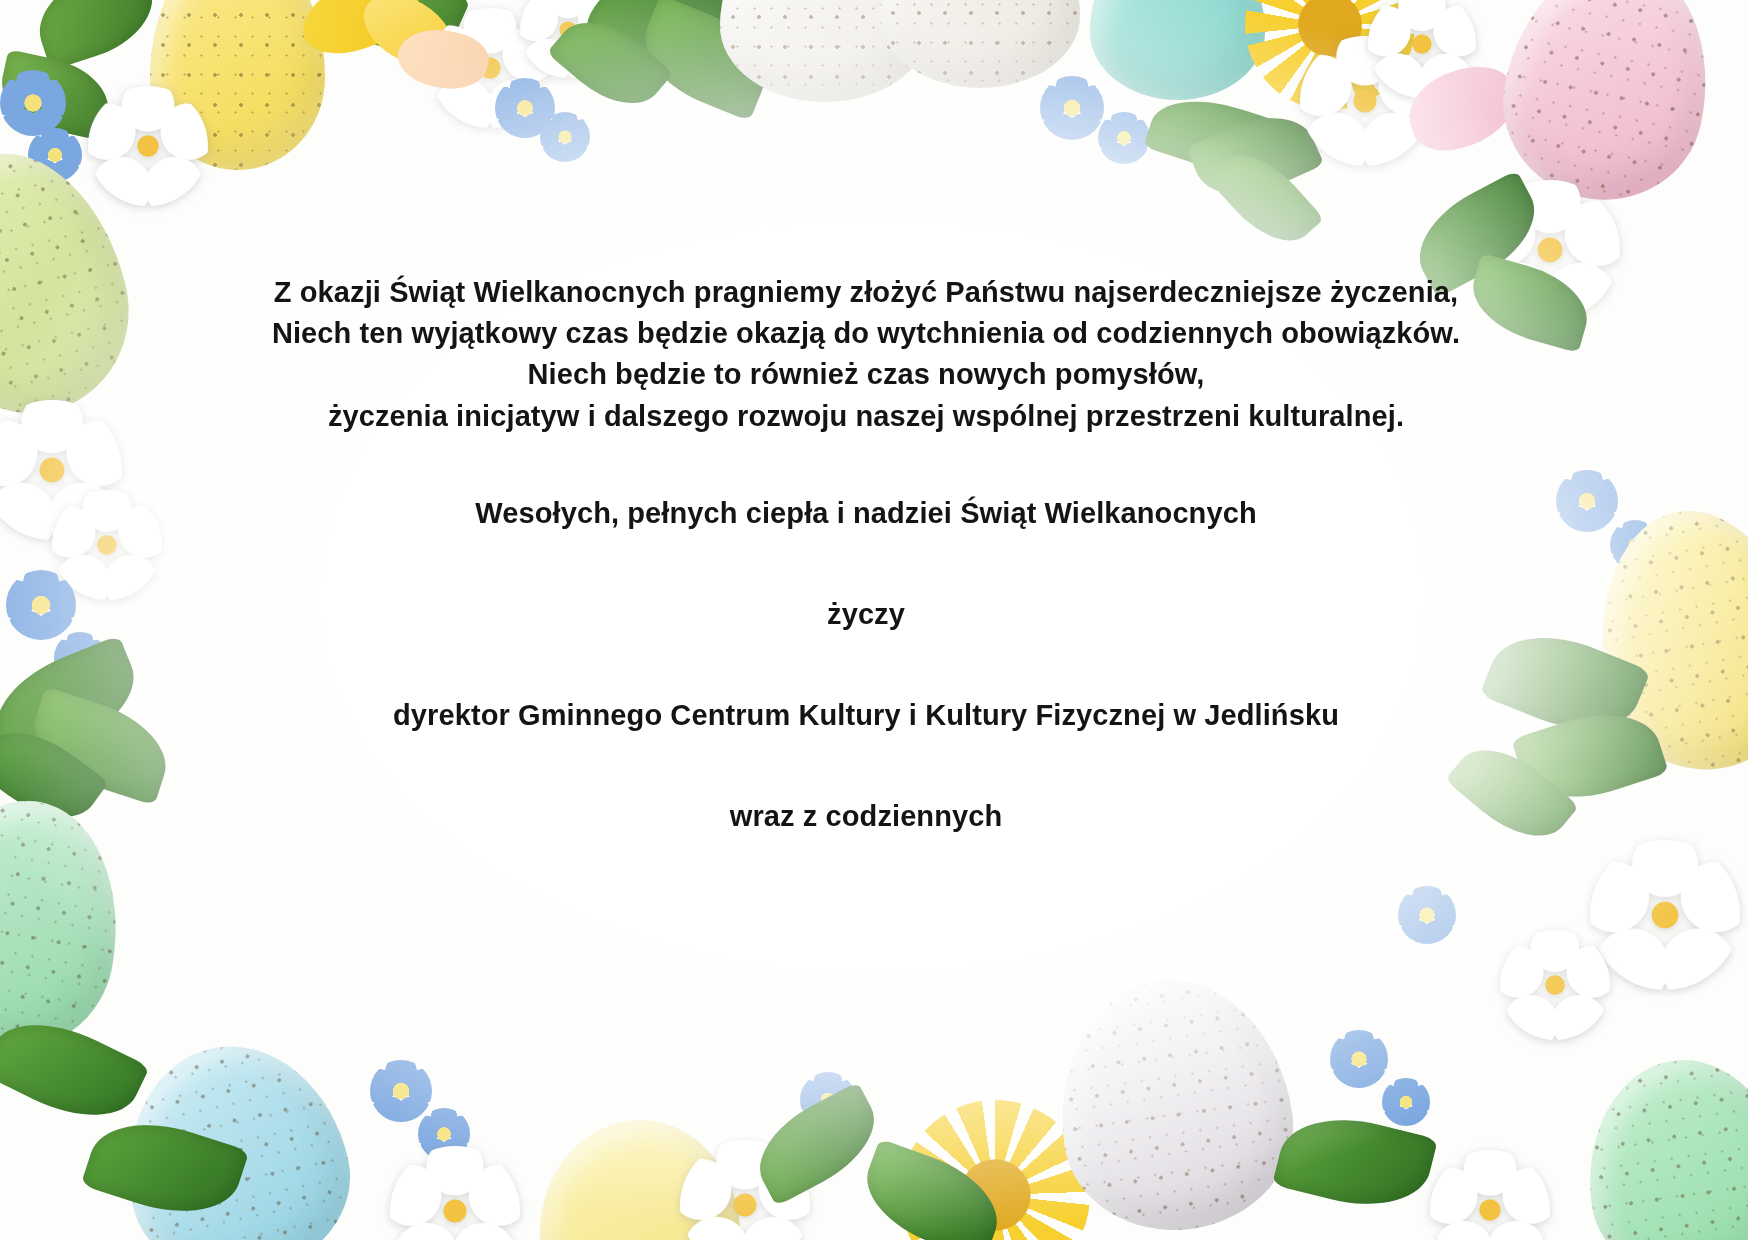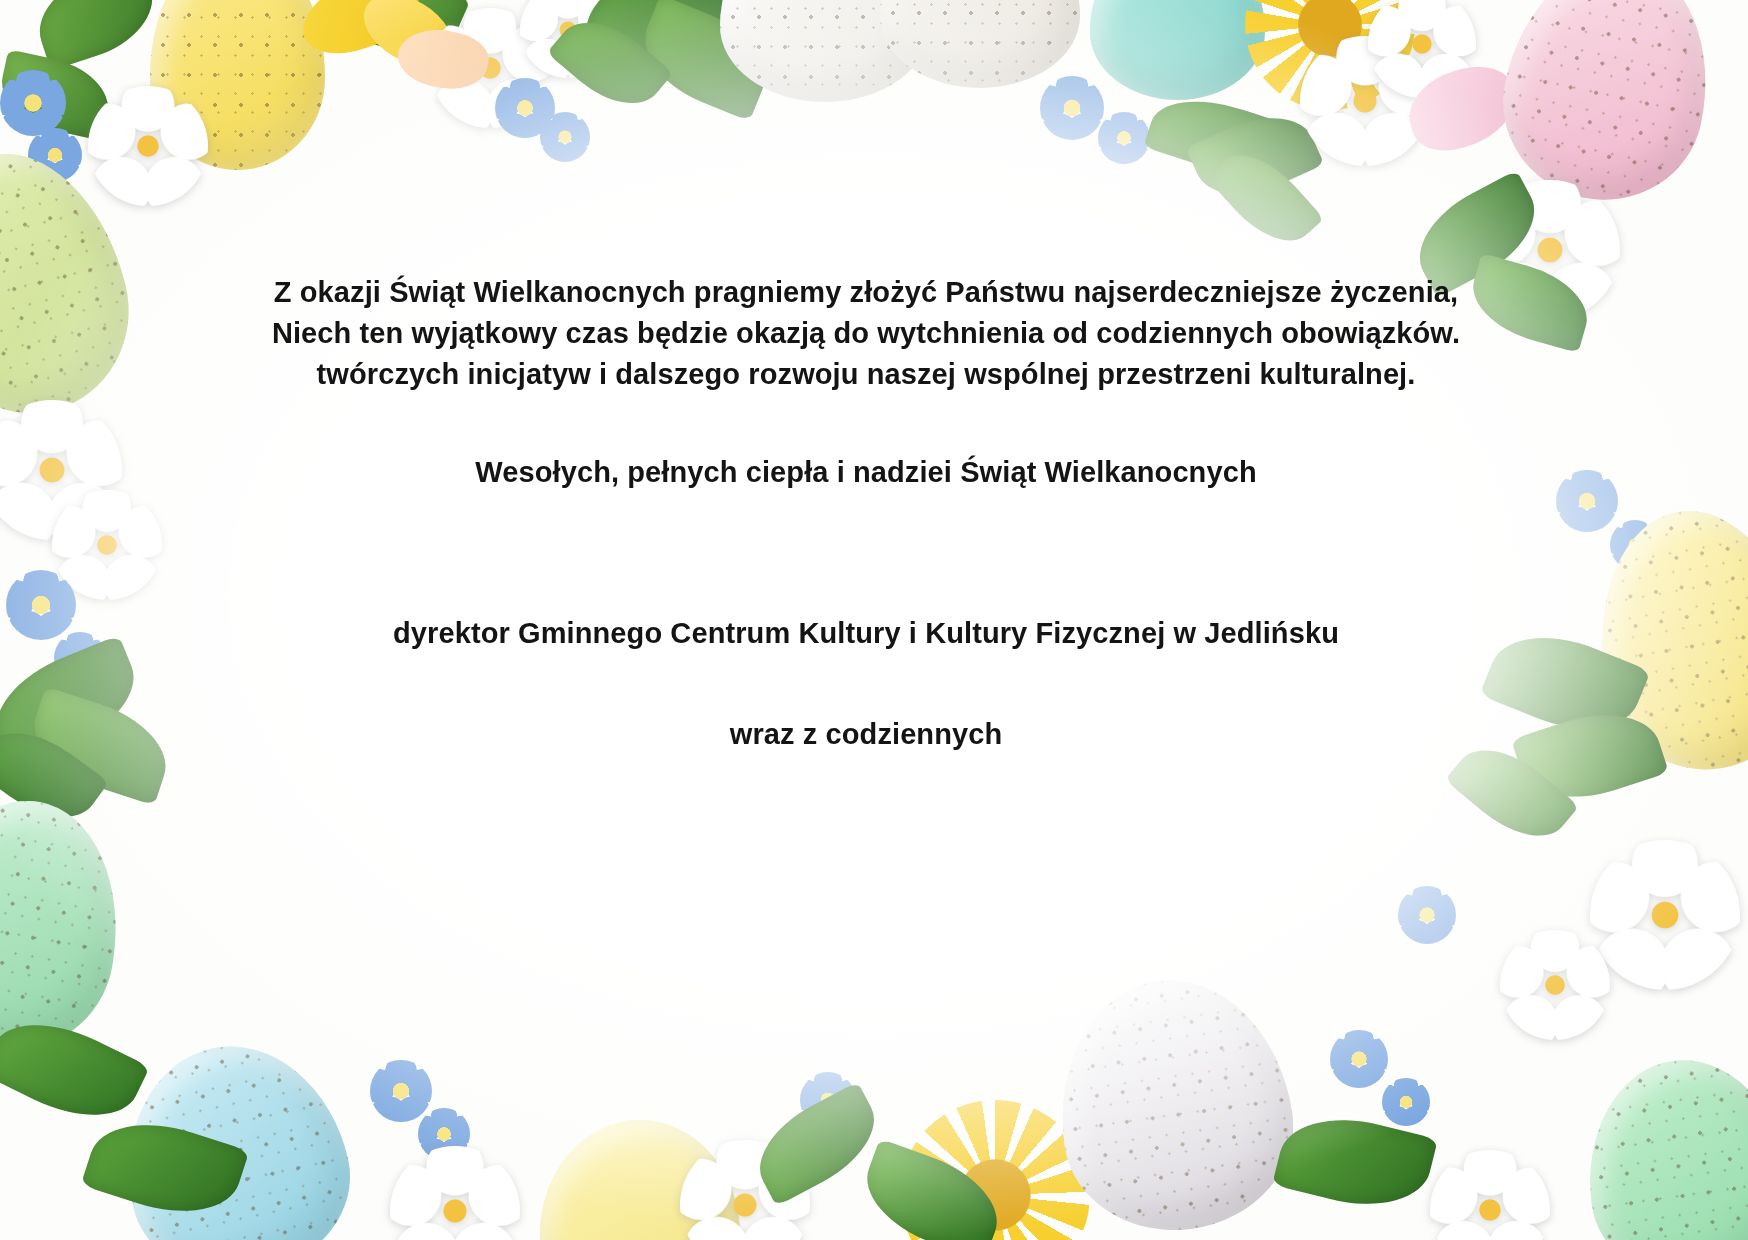--- a/index.html
+++ b/index.html
@@ -200,26 +200,28 @@
   <div class="decor forget" style="left:1330px; top:1030px; width:58px; height:58px;"></div>
   <div class="decor forget" style="left:1382px; top:1078px; width:48px; height:48px;"></div>
   <div class="decor leaf" style="left:1280px; top:1120px; width:150px; height:84px; background:linear-gradient(120deg,#5ea63d,#2d6d21); transform:rotate(14deg);"></div>
   <div class="decor blossom" style="left:1430px; top:1150px; width:120px; height:120px;"></div>
 
   <div class="glow"></div>
 
   <div class="message">
     <div class="line">Z okazji Świąt Wielkanocnych pragniemy złożyć Państwu najserdeczniejsze życzenia,</div>
     <div class="line">Niech ten wyjątkowy czas będzie okazją do wytchnienia od codziennych obowiązków.</div>
-    <div class="line">twórczych inicjatyw  i dalszego rozwoju naszej wspólnej przestrzeni kulturalnej.</div>
+    <div class="line">Niech będzie to również czas nowych pomysłów,</div>
+    <div class="line">życzenia inicjatyw  i dalszego rozwoju naszej wspólnej przestrzeni kulturalnej.</div>
 
     <div class="spacer-md"></div>
     <div class="line">Wesołych, pełnych ciepła i nadziei  Świąt Wielkanocnych</div>
 
     <div class="spacer-lg"></div>
+    <div class="line">życzy</div>
 
     <div class="spacer-lg"></div>
     <div class="line">dyrektor Gminnego Centrum Kultury i Kultury Fizycznej w Jedlińsku</div>
 
     <div class="spacer-lg"></div>
     <div class="line">wraz z codziennych</div>
   </div>
 
 </div>
 

